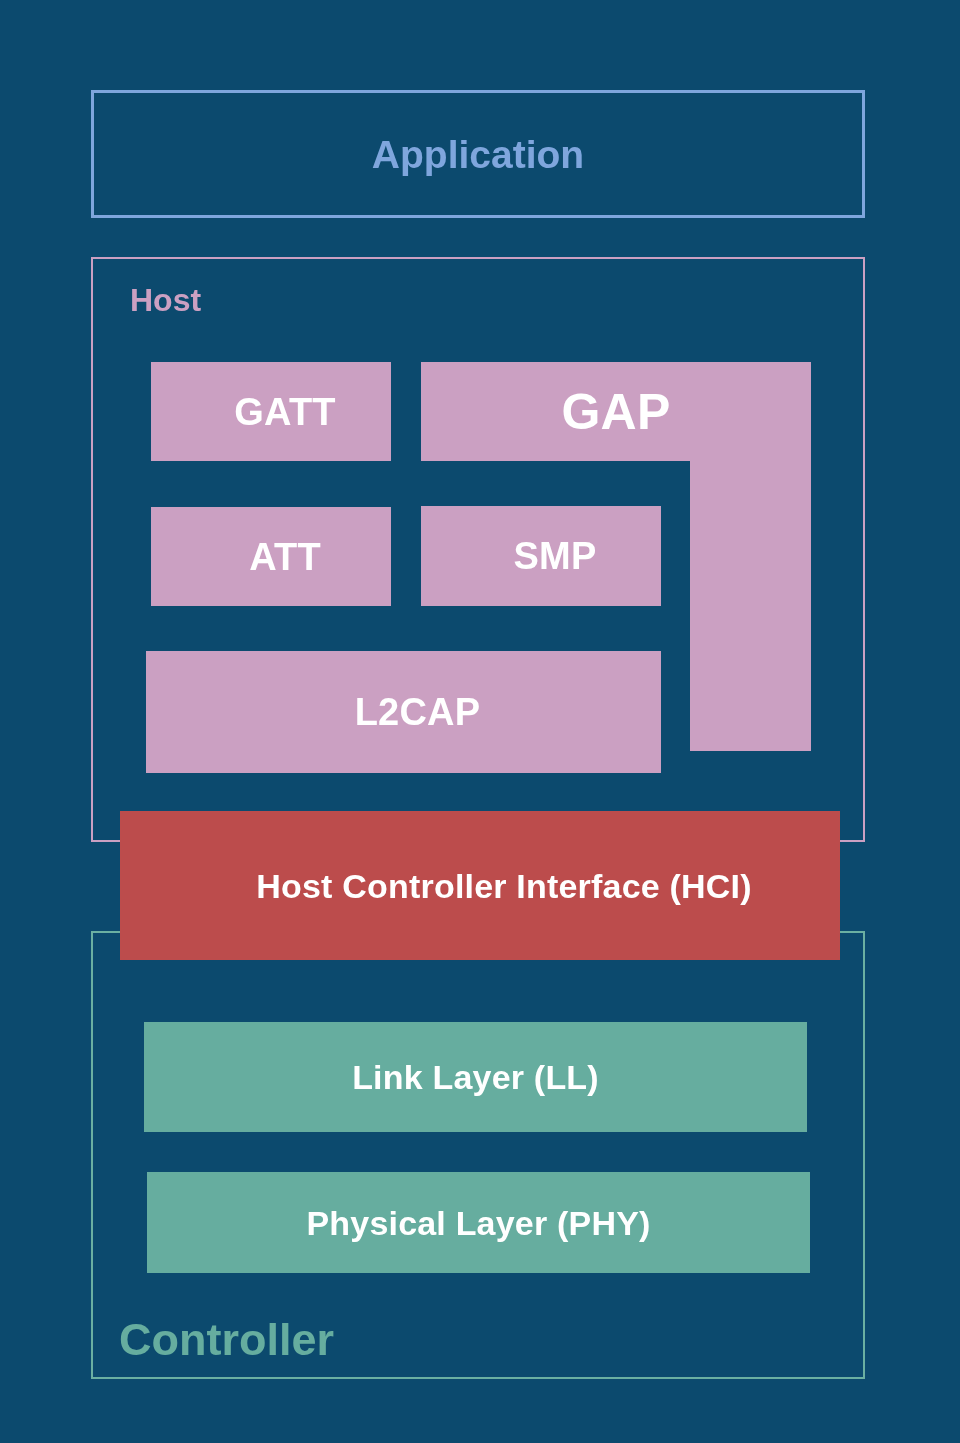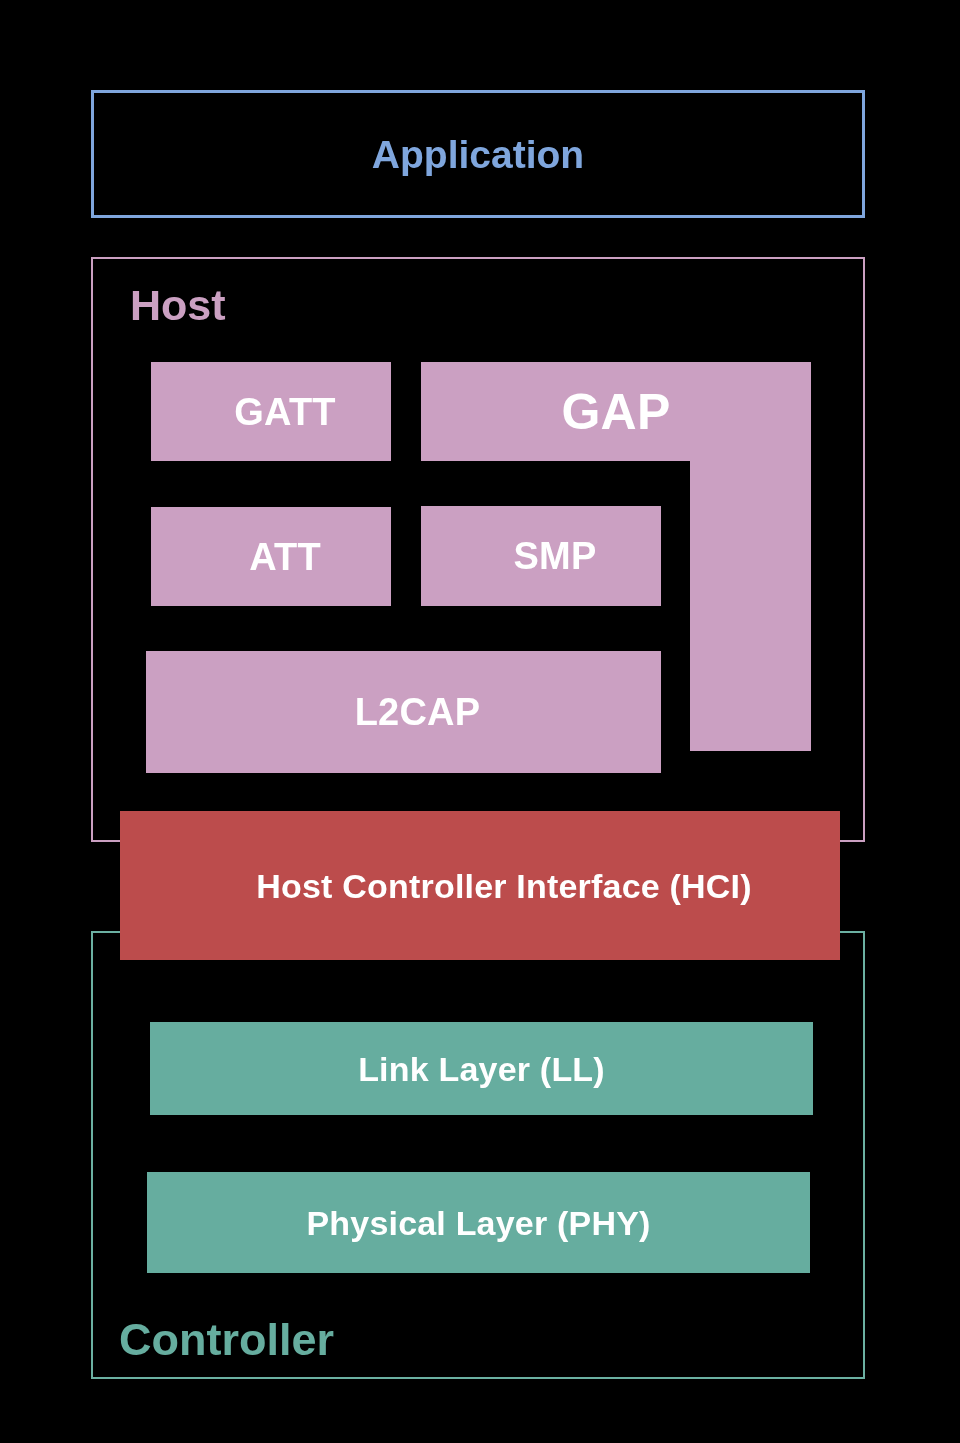--- a/index.html
+++ b/index.html
@@ -10,21 +10,21 @@
     height: 1443px;
     background: #ffffff;
     font-family: "Liberation Sans", "DejaVu Sans", sans-serif;
     overflow: hidden;
   }
 
   #diagram {
     position: relative;
     width: 960px;
     height: 1443px;
-    background: #000000;
+    background: #0c4a6e;
   }
 
   
   .group-box {
     position: absolute;
     background: transparent;
   }
 
   .app-box {
     left: 91px;  top: 90px;
@@ -57,21 +57,21 @@
     width: 768px; height: 122px;
     display: flex;
     align-items: center;
     justify-content: center;
     font-size: 39px;
     color: #7FA6DD;
   }
 
   .host-title {
     left: 130px; top: 284px;
-    font-size: 43px;
+    font-size: 32px;
     color: #CBA0C2;
   }
 
   .controller-title {
     left: 119px; top: 1317px;
     font-size: 45px;
     color: #66AD9F;
   }
 
   
@@ -131,21 +131,21 @@
   }
 
   
   .b-hci {
     left: 120px; top: 811px;
     width: 720px; height: 149px;
     z-index: 5;
     padding-left: 48px;
   }
 
-  .b-ll  { left: 150px; top: 1022px; width: 663px; height: 93px; }
+  .b-ll  { left: 144px; top: 1022px; width: 663px; height: 110px; }
   .b-phy { left: 147px; top: 1172px; width: 663px; height: 101px; }
 </style>
 </head>
 <body>
 
 <div id="diagram">
 
   <div class="group-box app-box">
     <div class="group-title app-title">Application</div>
   </div>

